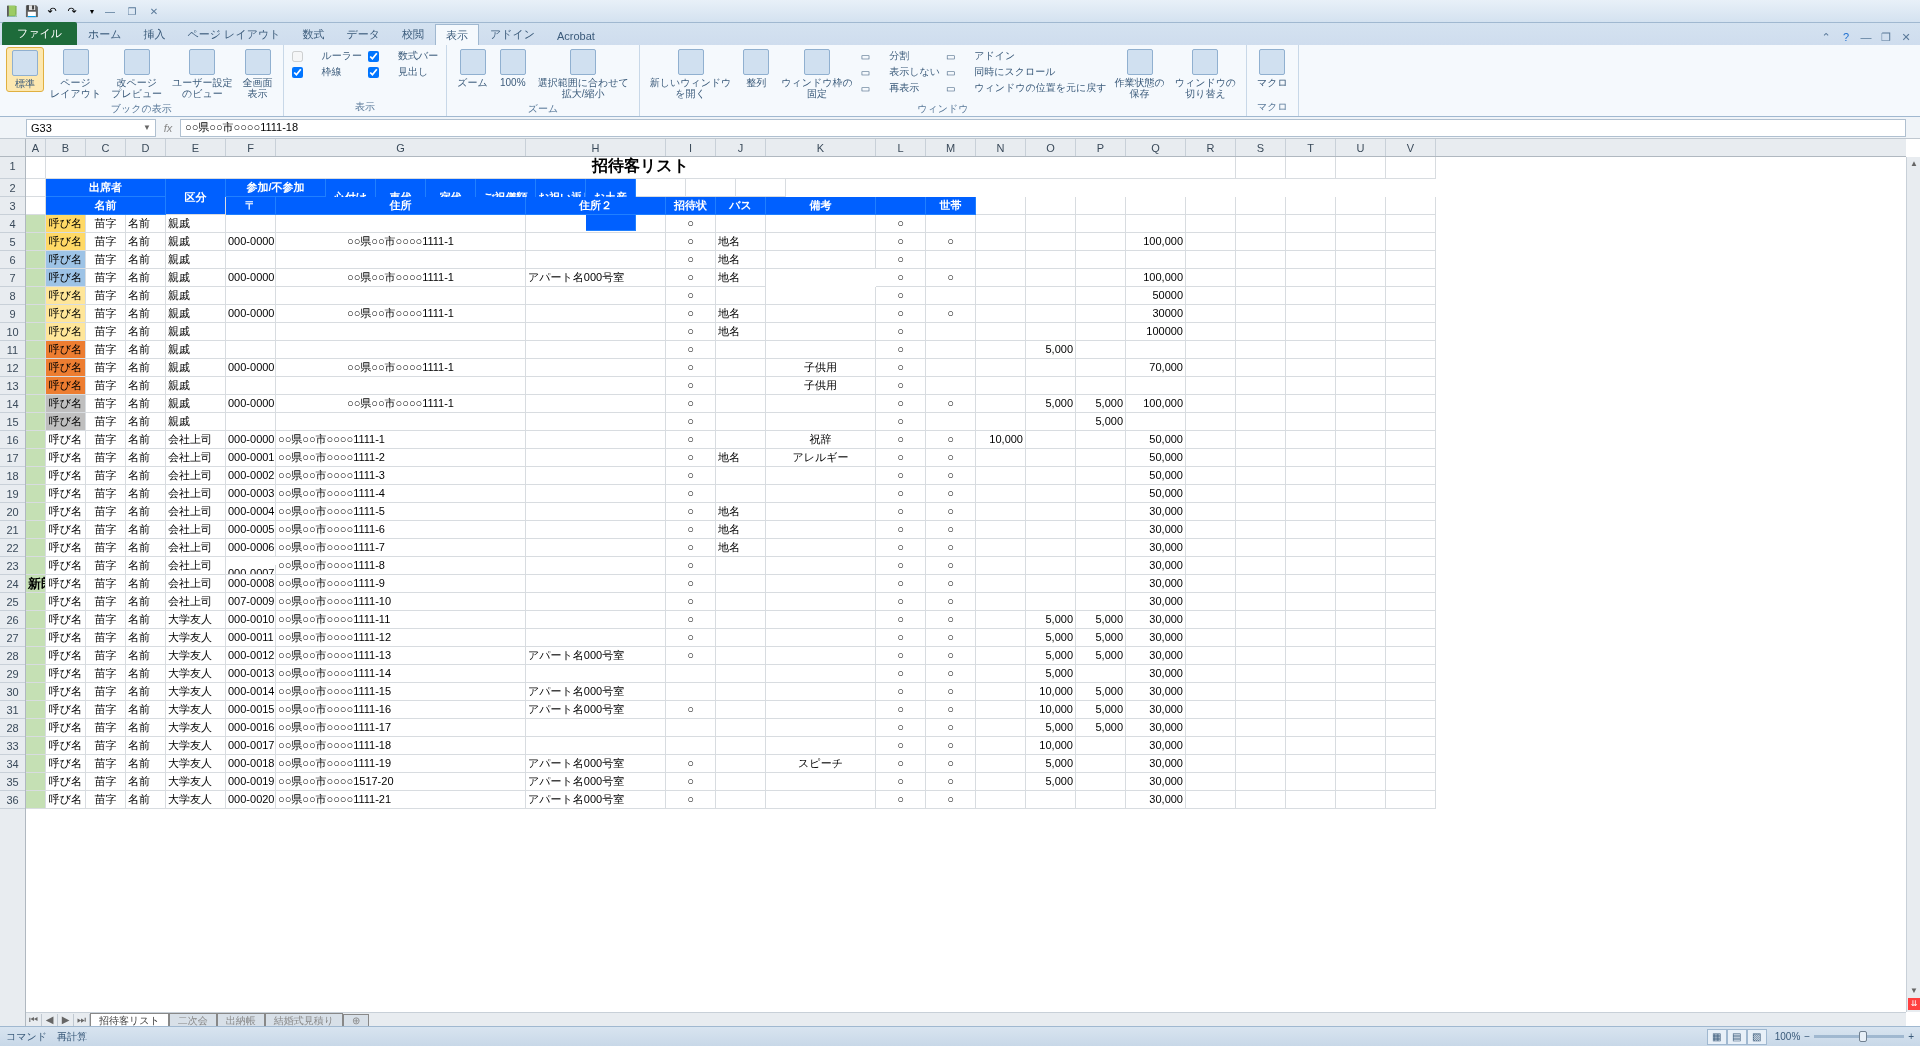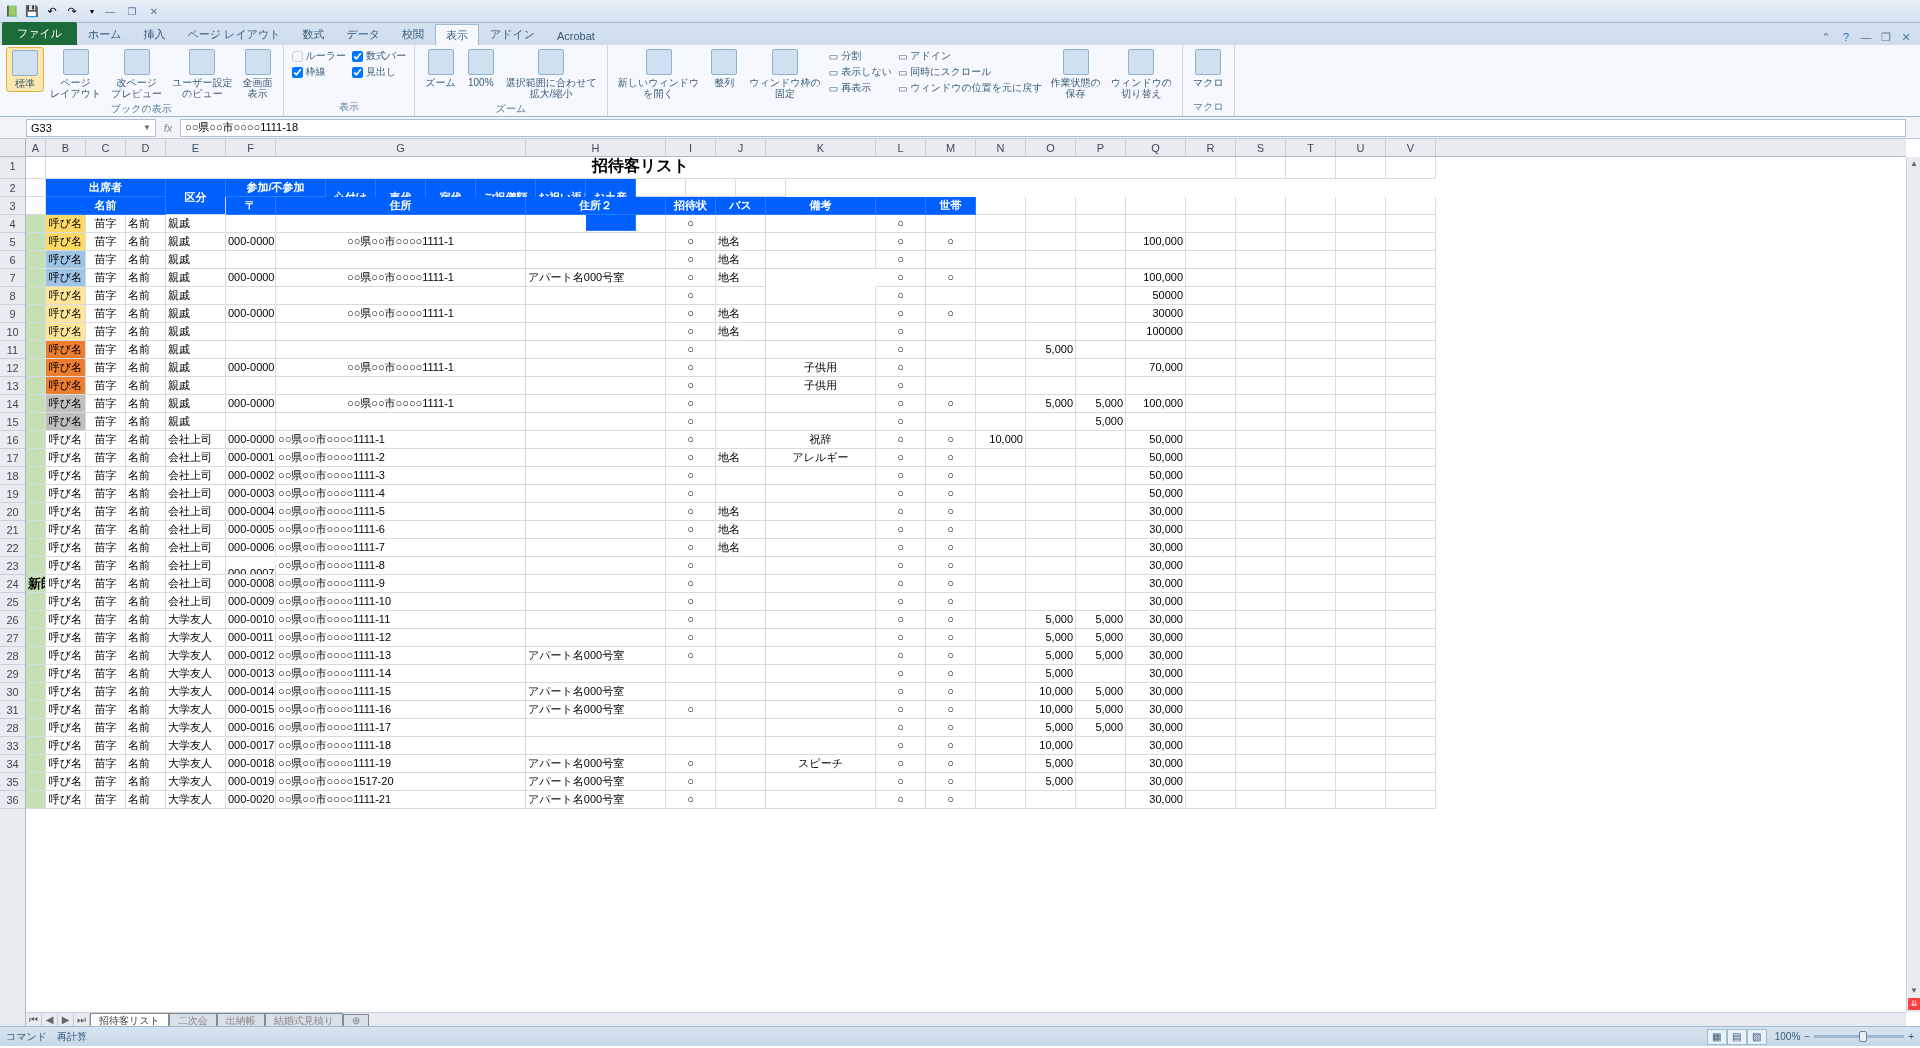--- a/index.html
+++ b/index.html
@@ -20,21 +20,21 @@
 .help-area span { width: 16px; height: 16px; display: inline-flex; align-items: center; justify-content: center; color: #5a7a9a; cursor: pointer; }
 
 .ribbon { height: 72px; background: #f5f9fd; border-bottom: 1px solid #a0b8d0; display: flex; }
 .rgroup { border-right: 1px solid #c8d8e8; padding: 2px 6px; display: flex; flex-direction: column; justify-content: space-between; }
 .rgroup-body { display: flex; gap: 2px; align-items: flex-start; flex: 1; }
 .rgroup-title { font-size: 10px; color: #5a7a9a; text-align: center; padding-top: 1px; }
 .big-btn { display: flex; flex-direction: column; align-items: center; padding: 2px 4px; cursor: pointer; min-width: 38px; }
 .big-btn .ico { width: 26px; height: 26px; background: #d0e0f0; border: 1px solid #90b0d0; border-radius: 2px; margin-bottom: 2px; }
 .big-btn .lbl { font-size: 10px; color: #3a5a7a; text-align: center; line-height: 11px; white-space: pre; }
 .chk-col { display: flex; flex-direction: column; gap: 2px; padding: 2px 2px; }
-.chk { font-size: 10px; color: #3a5a7a; display: flex; align-items: center; gap: 3px; cursor: pointer; }
+.chk { font-size: 10px; color: #3a5a7a; display: flex; align-items: center; gap: 19px; cursor: pointer; }
 .chk input { width: 11px; height: 11px; }
 .big-btn.active { background: #fde8b0; border: 1px solid #e0b040; border-radius: 3px; }
 
 .fbar { height: 22px; border-bottom: 1px solid #c0c8d0; display: flex; align-items: center; background: #f0f4f8; }
 .namebox { width: 130px; height: 18px; margin-left: 26px; border: 1px solid #b0c0d0; background: #fff; padding: 0 4px; display: flex; align-items: center; font-size: 11px; }
 .namebox .dd { margin-left: auto; font-size: 8px; color: #666; }
 .fx-btns { display: flex; gap: 2px; padding: 0 4px; }
 .fx-btns span { width: 16px; height: 16px; display: inline-flex; align-items: center; justify-content: center; color: #888; font-size: 11px; font-style: italic; }
 .fbar-input { flex: 1; height: 18px; border: 1px solid #b0c0d0; background: #fff; padding: 0 4px; font-size: 11px; margin-right: 14px; }
 
@@ -219,20 +219,21 @@
           <div class="ico"></div>
           <div class="lbl">作業状態の
 保存</div>
         </div>
       <div class="big-btn">
           <div class="ico"></div>
           <div class="lbl">ウィンドウの
 切り替え</div>
         </div>
     </div>
+    <div class="rgroup-title">ウィンドウ</div>
   </div>
   <div class="rgroup">
     <div class="rgroup-body">
       <div class="big-btn">
           <div class="ico"></div>
           <div class="lbl">マクロ</div>
         </div>
     </div>
     <div class="rgroup-title">マクロ</div>
   </div>
@@ -862,21 +863,21 @@
         <div class="cell " style="width: 50px;"></div>
         <div class="cell " style="width: 50px;"></div>
         <div class="cell " style="width: 50px;"></div>
       </div>
       <div class="row">
         <div class="cell c-green tc" style="width: 20px;"></div>
         <div class="cell  tc" style="width: 40px;">呼び名</div>
         <div class="cell tc" style="width: 40px;">苗字</div>
         <div class="cell " style="width: 40px;">名前</div>
         <div class="cell " style="width: 60px;">会社上司</div>
-        <div class="cell " style="width: 50px;">000-0009</div>
+        <div class="cell " style="width: 50px;">007-0009</div>
         <div class="cell " style="width: 250px;">○○県○○市○○○○1111-10</div>
         <div class="cell " style="width: 140px;"></div>
         <div class="cell tc" style="width: 50px;">○</div>
         <div class="cell " style="width: 50px;"></div>
         <div class="cell tc" style="width: 110px;"></div>
         <div class="cell tc" style="width: 50px;">○</div>
         <div class="cell tc" style="width: 50px;">○</div>
         <div class="cell tr" style="width: 50px;"></div>
         <div class="cell tr" style="width: 50px;"></div>
         <div class="cell tr" style="width: 50px;"></div>

